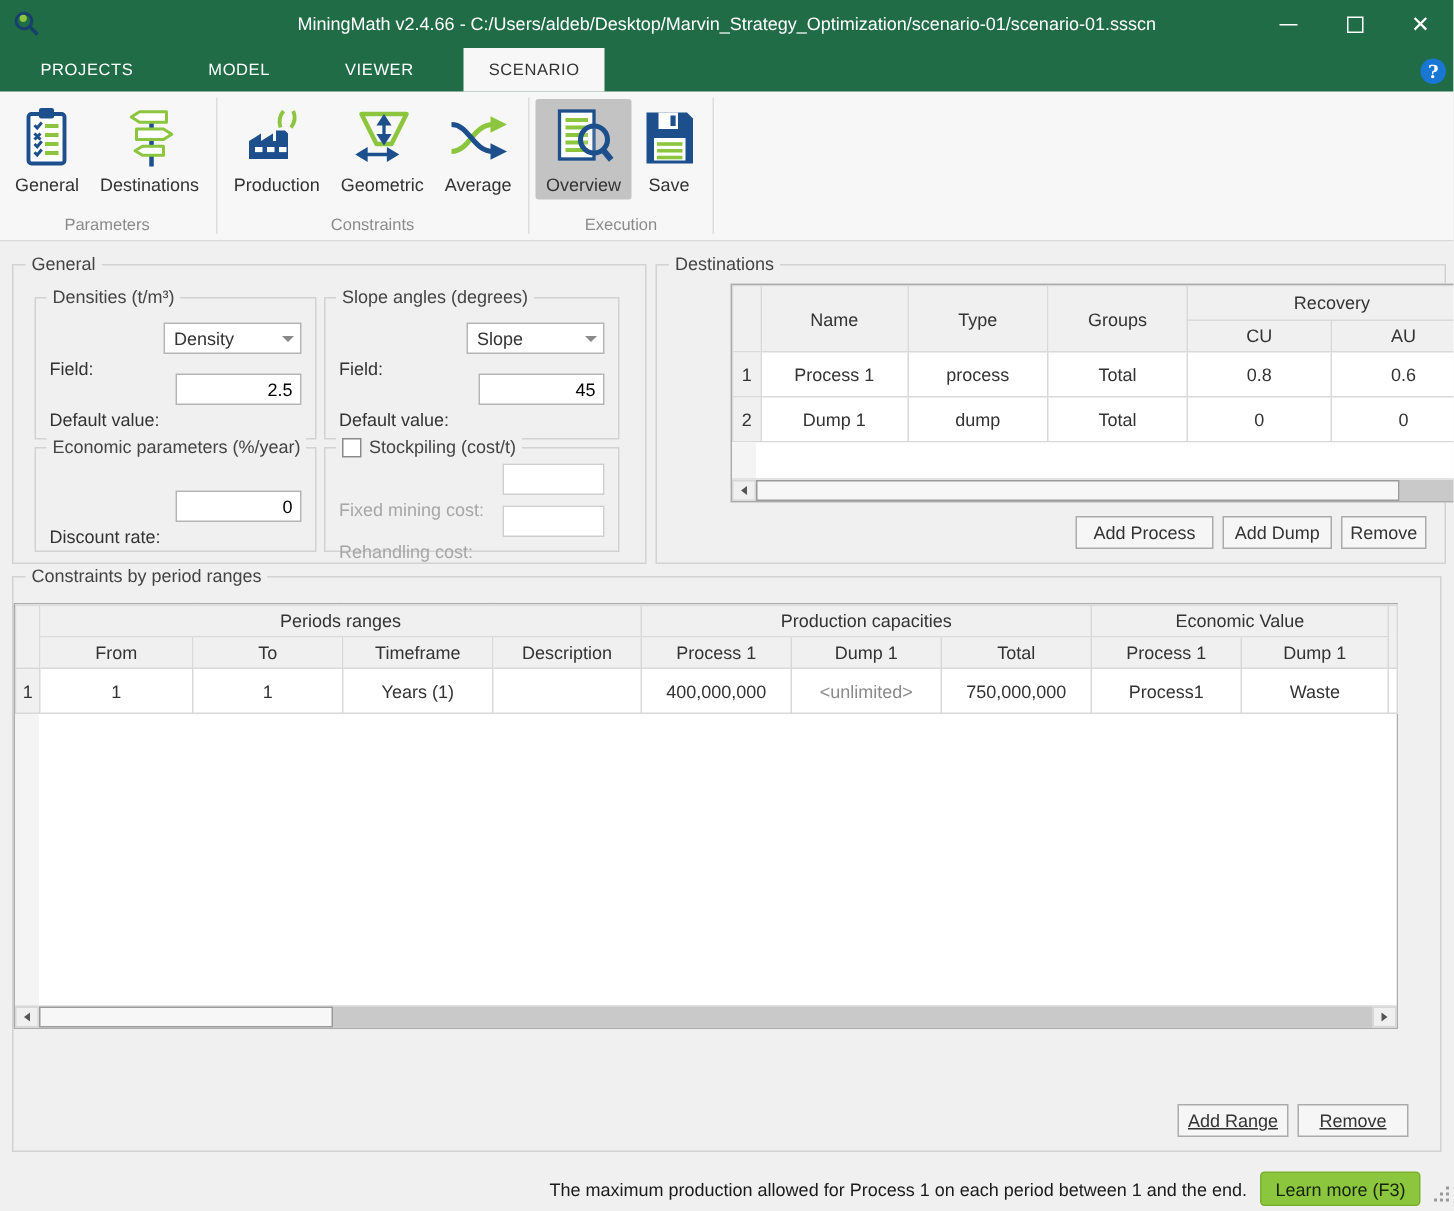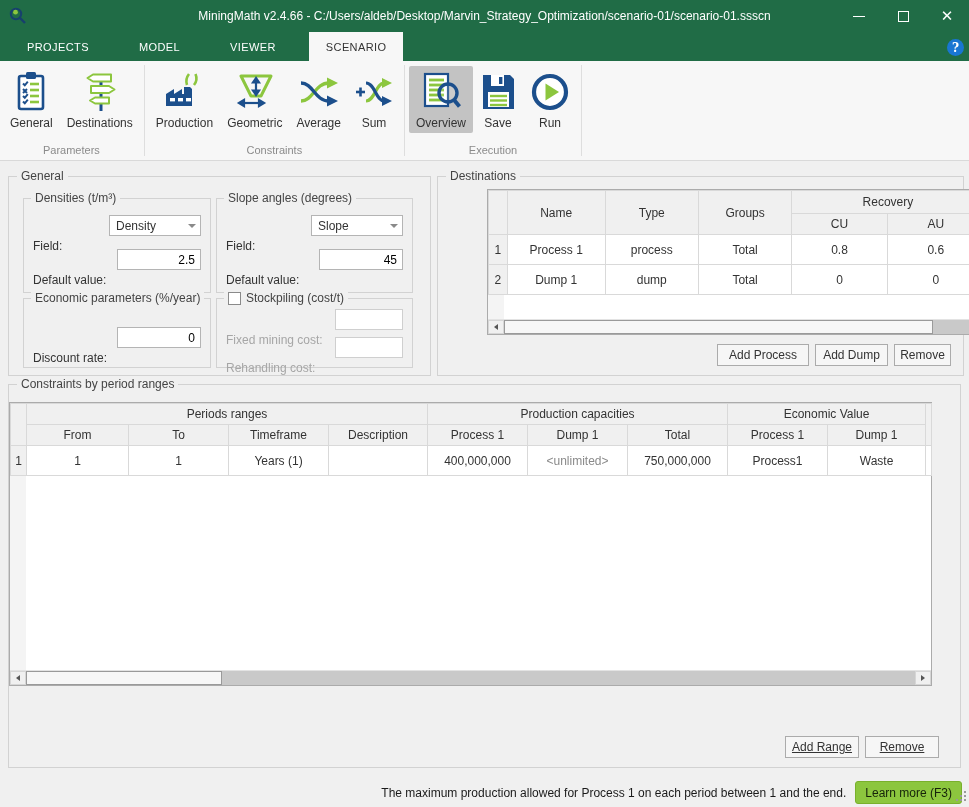--- a/index.html
+++ b/index.html
@@ -70,21 +70,21 @@
   .tri-l { width:0; height:0; border-top:3px solid transparent; border-bottom:3px solid transparent; border-right:4px solid #555; }
   .tri-r { width:0; height:0; border-top:3px solid transparent; border-bottom:3px solid transparent; border-left:4px solid #555; }
   .hs-track { flex:1; position:relative; }
   .hs-thumb { position:absolute; top:0; bottom:0; background:#f7f7f7; border:1px solid #9a9a9a; }
 
   
   .btn { height:22px; background:#f6f6f6; border:1px solid #ababab; font-family:inherit; font-size:12px; color:#333; display:inline-flex; align-items:center; justify-content:center; }
   .btnrow { position:absolute; display:flex; gap:6px; }
 
   
-  .statusbar { position:absolute; left:0; right:0; top:617px; height:29px; display:flex; align-items:center; justify-content:flex-end; padding-right:7px; gap:9px; }
+  .statusbar { position:absolute; left:0; right:0; top:617px; height:29px; display:flex; align-items:center; justify-content:flex-end; padding-right:22px; gap:9px; }
   .status-text { color:#1a1a1a; font-size:12px; }
   .learn-btn { height:23px; background:#8cc63e; border:1px solid #79b02c; border-radius:3px; color:#16230a; font-size:12px; padding:0 9px; display:flex; align-items:center; }
   .grip { position:absolute; right:2px; bottom:2px; }
 </style>
 </head>
 <body>
 
 <div class="titlebar">
   <span class="app-icon">
     <svg width="20" height="20" viewBox="0 0 20 20">
@@ -200,35 +200,20 @@
         <span class="ric">
           <svg width="40" height="32" viewBox="0 0 40 32">
             <path d="M2 25 C14 25 16 7 30 7" fill="none" stroke="#8cc63e" stroke-width="3.4"></path>
             <path d="M28 1.5 L39 7 L28 12.5 Z" fill="#8cc63e"></path>
             <path d="M2 7 C14 7 16 25 30 25" fill="none" stroke="#1c4f8c" stroke-width="3.4"></path>
             <path d="M28 19.5 L39 25 L28 30.5 Z" fill="#1c4f8c"></path>
           </svg>
         </span>
         <span class="rlbl">Average</span>
       </div>
-      <div class="rbtn">
-        <span class="ric">
-          <svg width="38" height="32" viewBox="0 0 38 32">
-            <g stroke="#1c4f8c" stroke-width="2.6">
-                <line x1="1" y1="16" x2="10" y2="16"></line>
-                <line x1="5.5" y1="11.5" x2="5.5" y2="20.5"></line>
-              </g>
-            <path d="M11 25 C20 25 21 7 29 7" fill="none" stroke="#8cc63e" stroke-width="3.2"></path>
-            <path d="M27 2 L37 7 L27 12 Z" fill="#8cc63e"></path>
-            <path d="M11 7 C20 7 21 25 29 25" fill="none" stroke="#1c4f8c" stroke-width="3.2"></path>
-            <path d="M27 20 L37 25 L27 30 Z" fill="#1c4f8c"></path>
-          </svg>
-        </span>
-        <span class="rlbl">Sum</span>
-      </div>
     </div>
     <div class="rg-label">Constraints</div>
   </div>
 
   <div class="ribbon-sep"></div>
 
   <div class="ribbon-group">
     <div class="rg-buttons">
       <div class="rbtn selected">
         <span class="ric">
@@ -255,29 +240,20 @@
             <rect x="19" y="5" width="3.4" height="7" fill="#1c4f8c"></rect>
             <rect x="8" y="20" width="21" height="15" fill="#fff"></rect>
             <g stroke="#8cc63e" stroke-width="2.4">
               <line x1="10" y1="24" x2="27" y2="24"></line>
                 <line x1="10" y1="28.5" x2="27" y2="28.5"></line>
                 <line x1="10" y1="33" x2="27" y2="33"></line>
             </g>
           </svg>
         </span>
         <span class="rlbl">Save</span>
-      </div>
-      <div class="rbtn">
-        <span class="ric">
-          <svg width="40" height="40" viewBox="0 0 40 40">
-            <circle cx="20" cy="20" r="16" fill="#fff" stroke="#1c4f8c" stroke-width="4.2"></circle>
-            <path d="M15.5 11.5 L29 20 L15.5 28.5 Z" fill="#8cc63e"></path>
-          </svg>
-        </span>
-        <span class="rlbl">Run</span>
       </div>
     </div>
     <div class="rg-label">Execution</div>
     <span class="launcher" style="position:absolute;"> </span>
   </div>
 
   <div class="ribbon-sep"></div>
 </div>
 
 <div class="main">

